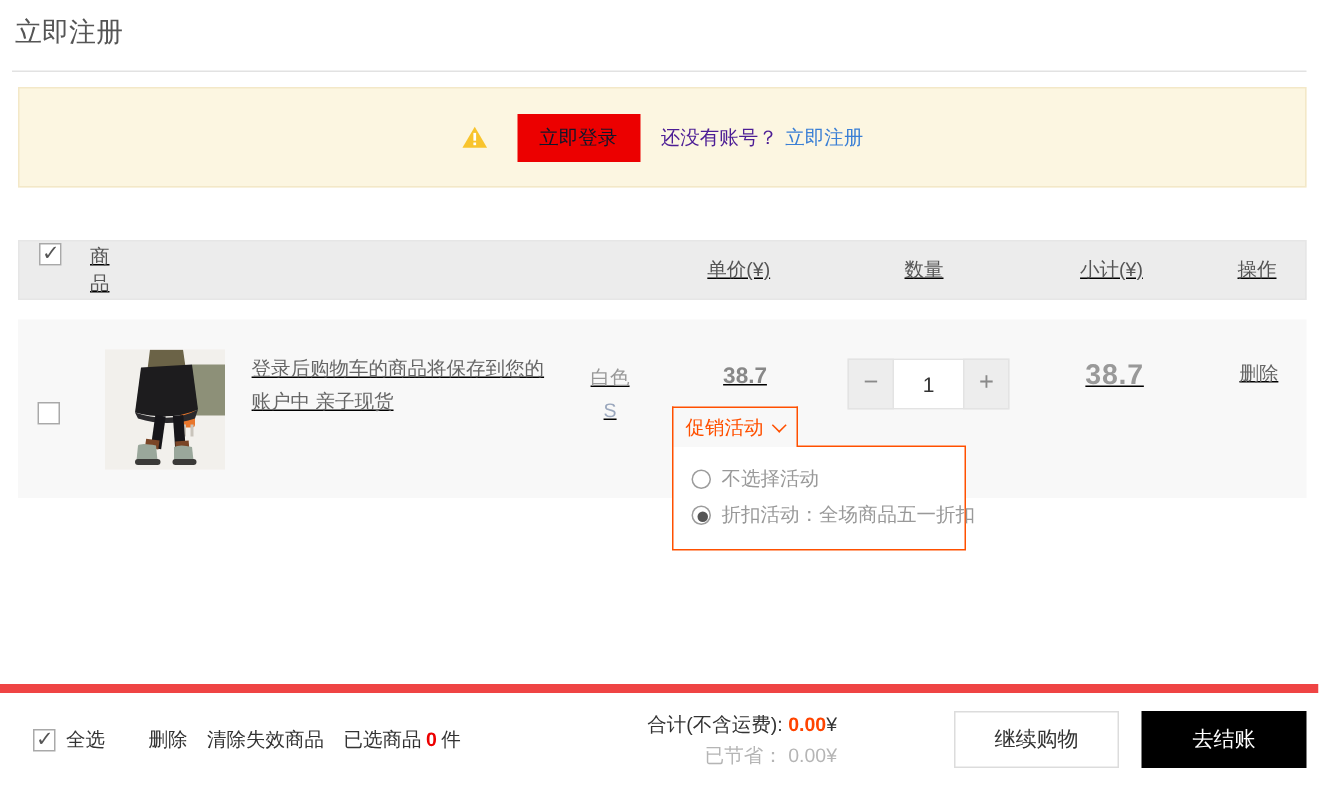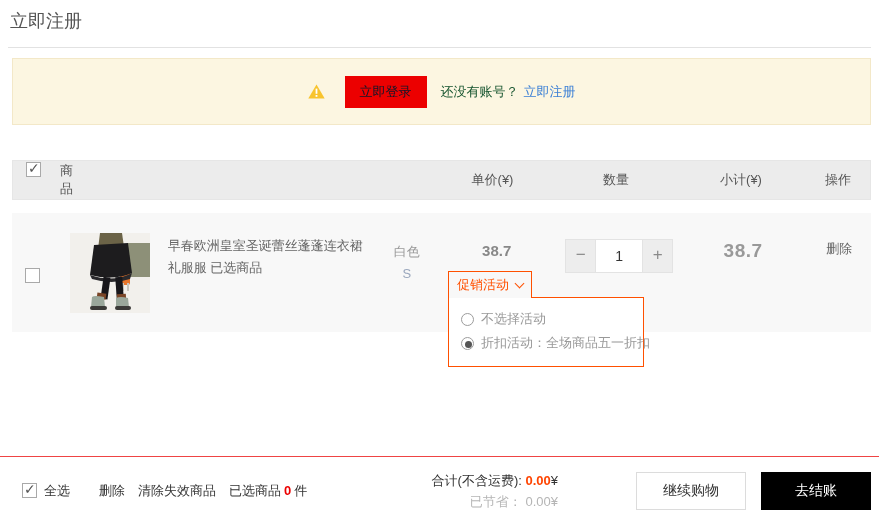--- a/index.html
+++ b/index.html
@@ -20,25 +20,25 @@
     margin:10px 8px 0 12px; height:67px;
     background:#fcf6e1; border:1px solid #f3e8c8;
     display:flex; align-items:center; justify-content:center;
   }
   .warn-icon { width:17px; height:15px; margin-right:7px; flex:0 0 auto; }
   .banner-msg { font-size:13px; color:#f5a321; }
   .login-btn {
     margin-left:13px; padding:7px 15px; font-size:13px; color:#0f172a;
     background:#ec0000; border:none; cursor:pointer;
   }
-  .no-account { margin-left:14px; font-size:13px; color:#14532d; }
+  .no-account { margin-left:14px; font-size:13px; color:#4c1d95; }
   .register-link { margin-left:5px; font-size:13px; color:#3a7fd5; text-decoration:none; cursor:pointer; }
 
   
-  .cart-table { margin:35px 8px 0 12px; }
+  .cart-table { margin:35px 8px 0 12px;text-decoration:underline; }
   .thead {
     height:40px; background:#ececec; border:1px solid #e6e6e6;
     display:flex; align-items:center; font-size:13px; color:#555;
   }
   .col-check   { width:46px;  display:flex; justify-content:flex-start; padding-left:13px; }
   .col-product { flex:1; display:flex; }
   .col-unit    { width:127px; text-align:center; }
   .col-qty     { width:120px; text-align:center; }
   .col-sub     { width:130px; text-align:center; }
   .col-op      { width:64px;  text-align:center; }
@@ -114,21 +114,21 @@
   }
   .radio.selected::after {
     content:""; position:absolute; left:3px; top:3px; width:7px; height:7px;
     border-radius:50%; background:#555;
   }
   .promo-option span.opt-text { color:#999; font-size:13px; white-space:nowrap; }
 
   
   .bottom-bar {
     position:absolute; left:0; right:0; bottom:0; height:68px;
-    border-top:1px solid #ef4444; background:#fff;
+    border-top:6px solid #ef4444; background:#fff;
     display:flex; align-items:center; font-size:13px; color:#333;
   }
   .bottom-bar .cb { margin-left:22px; }
   .ftr-label { cursor:pointer; }
   .lbl-selectall { margin-left:7px; }
   .lbl-delete { margin-left:29px; }
   .lbl-clear { margin-left:13px; }
   .selected-info { margin-left:13px; }
   .selected-count { color:#ec0000; font-weight:bold; margin:0 3px; }
   .totals { margin-left:auto; text-align:right; line-height:21px; }
@@ -199,21 +199,21 @@
             <rect x="32" y="44" width="7" height="22" fill="#17161a" transform="rotate(8 35 55)"></rect>
             <rect x="46" y="44" width="7" height="22" fill="#17161a" transform="rotate(-4 49 55)"></rect>
             <rect x="27" y="60" width="9" height="6" fill="#7a4527" transform="rotate(8 31 63)"></rect>
             <rect x="47" y="61" width="9" height="6" fill="#7a4527" transform="rotate(-4 51 64)"></rect>
             <path d="M22 64 Q24 62 34 64 L35 74 Q28 77 21 74 Z" fill="#9aa79b"></path>
             <path d="M46 65 Q50 63 58 65 L59 74 Q52 77 46 74 Z" fill="#9aa79b"></path>
             <rect x="20" y="73" width="17" height="4" rx="2" fill="#3b3a38"></rect>
             <rect x="45" y="73" width="16" height="4" rx="2" fill="#3b3a38"></rect>
           </svg>
         </div>
-        <div class="prod-name">早春欧洲皇室圣诞蕾丝蓬蓬连衣裙礼服服 已选商品</div>
+        <div class="prod-name">登录后购物车的商品将保存到您的账户中 亲子现货</div>
         <div class="prod-variant">
           <div class="variant-color">白色</div>
           <div class="variant-size">S</div>
         </div>
       </div>
 
       <div class="col-unit">
         <div class="price-now">38.7</div>
       </div>
 

